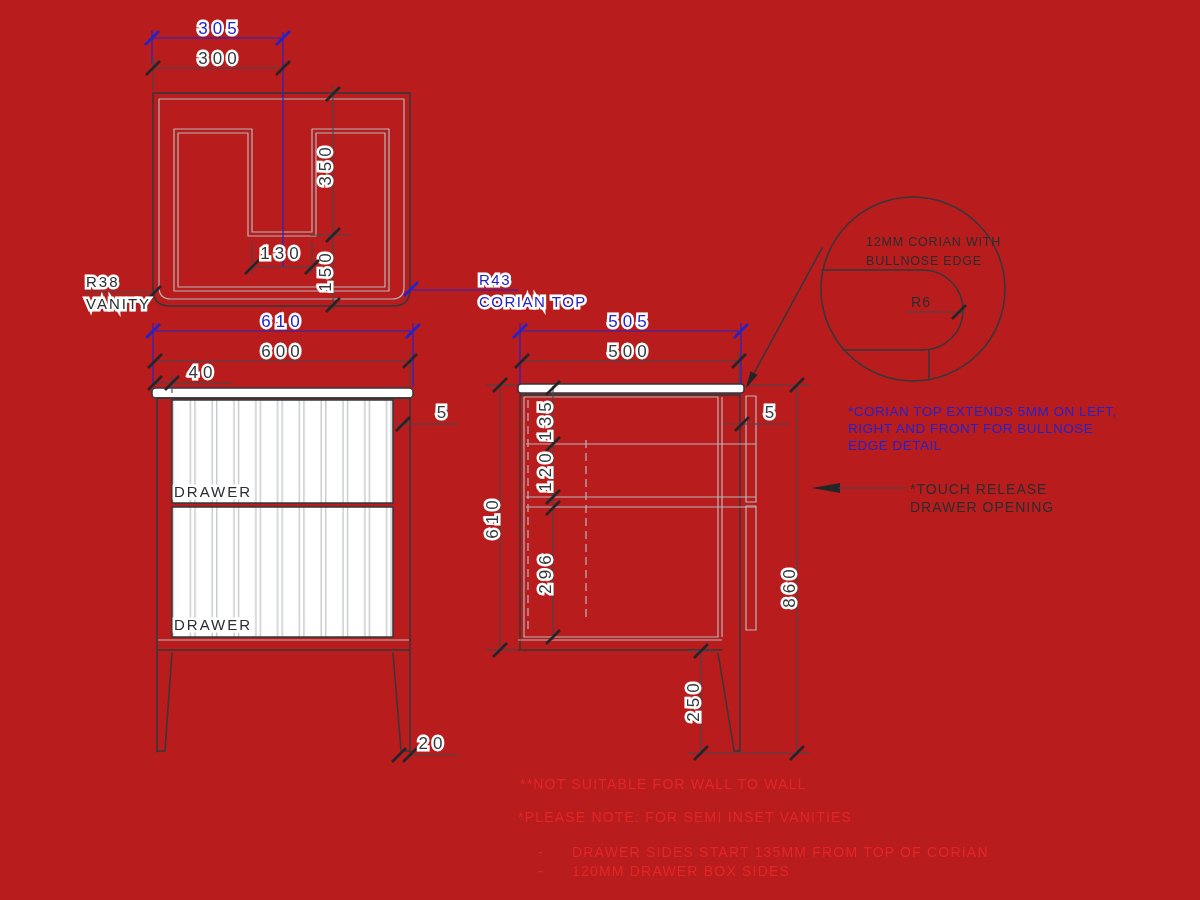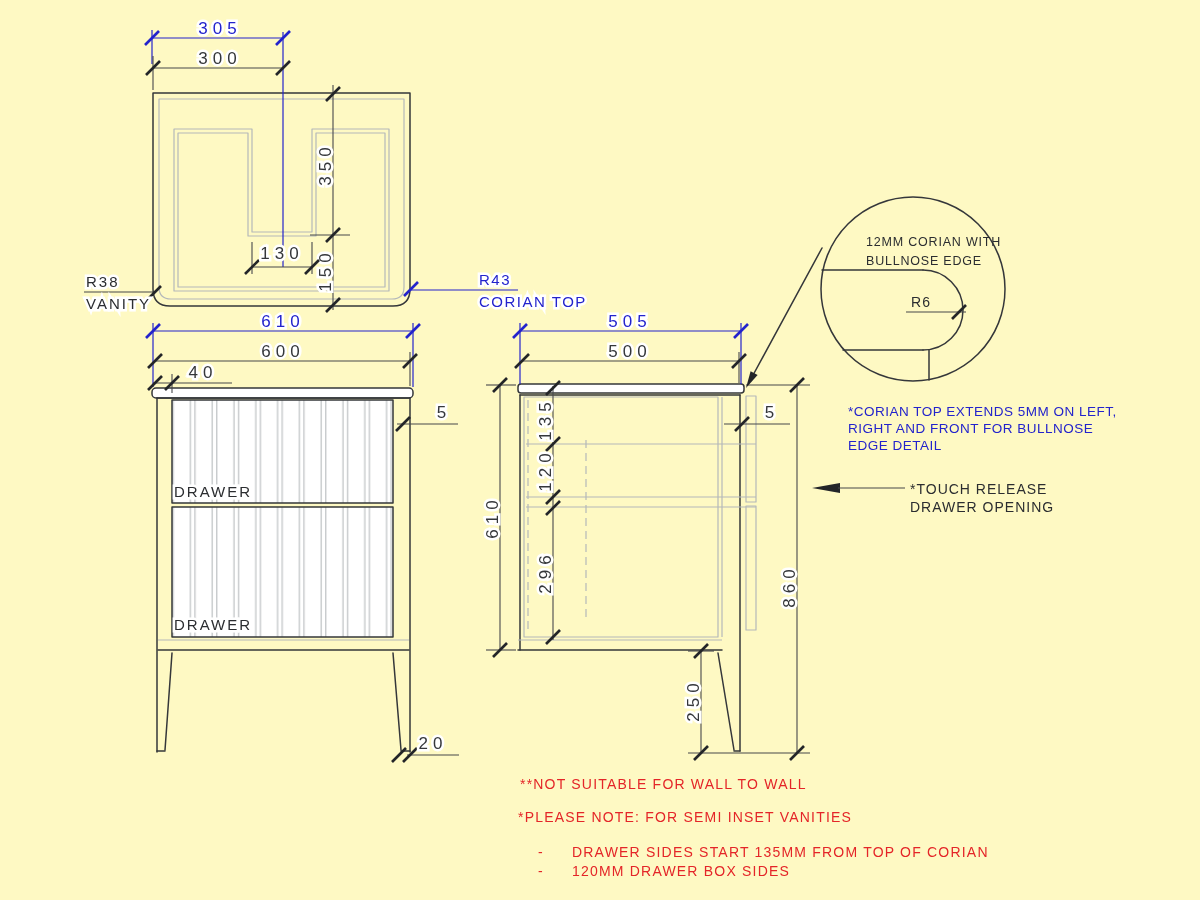--- a/index.html
+++ b/index.html
@@ -1,16 +1,16 @@
 <!DOCTYPE html>
 <html><head>
 <meta charset="utf-8">
 <style>
   html,body{margin:0;padding:0;background:#ffffff;}
-  .page{width:1200px;height:900px;background:#fef9c3;position:relative;overflow:hidden;}
+  .page{width:1200px;height:900px;background:#b91c1c;position:relative;overflow:hidden;}
   svg{display:block;}
   svg text{font-family:"Liberation Sans", sans-serif;}
   
   .ol{stroke:#35373a;stroke-width:1.5;fill:none;stroke-linejoin:round;stroke-linecap:round;}
   .ols{stroke:#35373a;stroke-width:1.5;stroke-linejoin:round;}
   .og{stroke:#b4b8ba;stroke-width:1.2;fill:none;stroke-linejoin:round;}
   .ogd{stroke:#b4b8ba;stroke-width:1.2;fill:none;stroke-dasharray:8 5;}
   
   .dl{stroke:#46484b;stroke-width:1.1;fill:none;}
   .db{stroke:#2323cc;stroke-width:1.2;fill:none;}

